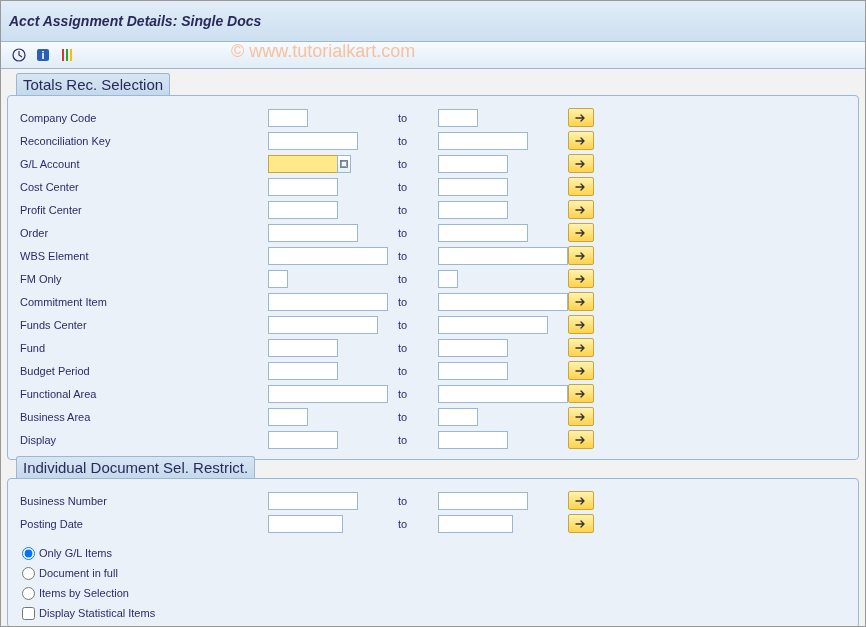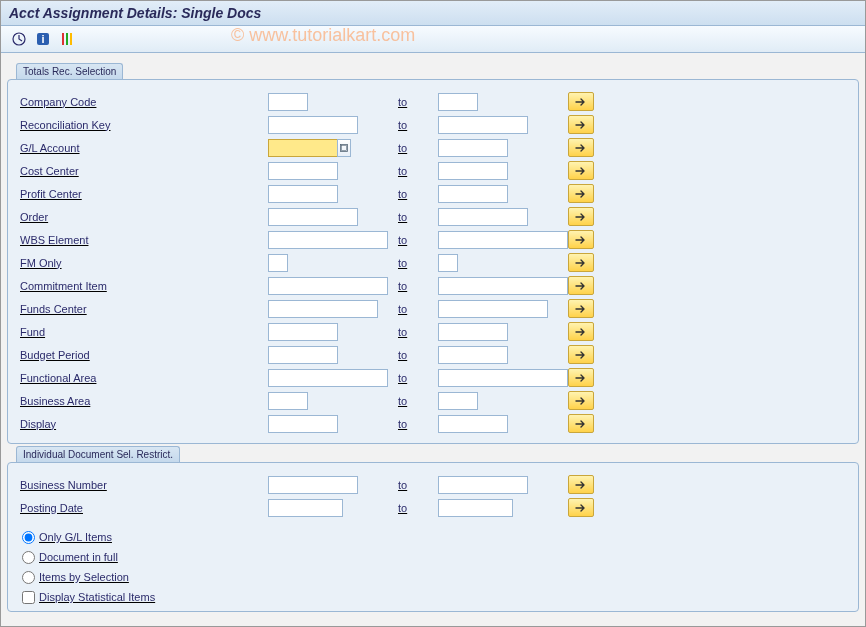--- a/index.html
+++ b/index.html
@@ -9,41 +9,41 @@
     font-size: 11px;
     background: #f2f2f2;
     width: 866px;
     height: 627px;
     overflow: hidden;
     border: 1px solid #999;
   }
   .titlebar {
     background: linear-gradient(#e2edf8, #cddff0);
     border-bottom: 1px solid #9bb7d4;
-    padding: 4px 8px;
+    padding: 12px 8px;
     font-size: 14px;
     font-weight: bold;
     font-style: italic;
     color: #2a2a5a;
   }
   .toolbar {
     background: linear-gradient(#f7fbff, #e0ecf6);
     border-bottom: 1px solid #9bb7d4;
     padding: 4px 8px;
     display: flex;
     gap: 4px;
     align-items: center;
   }
   .tb-btn {
     width: 20px; height: 18px;
     display: inline-flex; align-items:center; justify-content:center;
     cursor: pointer;
   }
   .tb-btn svg { width:16px; height:16px; }
-  .content { padding: 8px 6px 0 6px; position: relative; text-decoration: underline; }
+  .content { padding: 8px 6px 0 6px; position: relative; }
   .watermark {
     position: absolute;
     top: -28px; left: 230px;
     color: rgba(255,150,80,0.55);
     font-size: 18px;
     pointer-events: none;
     z-index: 5;
   }
   .groupbox {
     border: 1px solid #9bb7d4;
@@ -54,21 +54,21 @@
     position: relative;
   }
   .groupbox-title {
     position: absolute;
     top: -1px; left: 8px;
     background: linear-gradient(#d8e6f3,#c5d9ec);
     border: 1px solid #9bb7d4;
     border-bottom: none;
     border-radius: 3px 3px 0 0;
     padding: 2px 6px;
-    font-size: 10px;
+    font-size: 15px;
     color: #2a2a5a;
     transform: translateY(-100%);
   }
   .groupbox-inner { margin-top: 4px; }
   .row {
     display: flex;
     align-items: center;
     height: 23px;
   }
   .lbl { width: 250px; color: #2b2b6b; padding-left:2px; }

